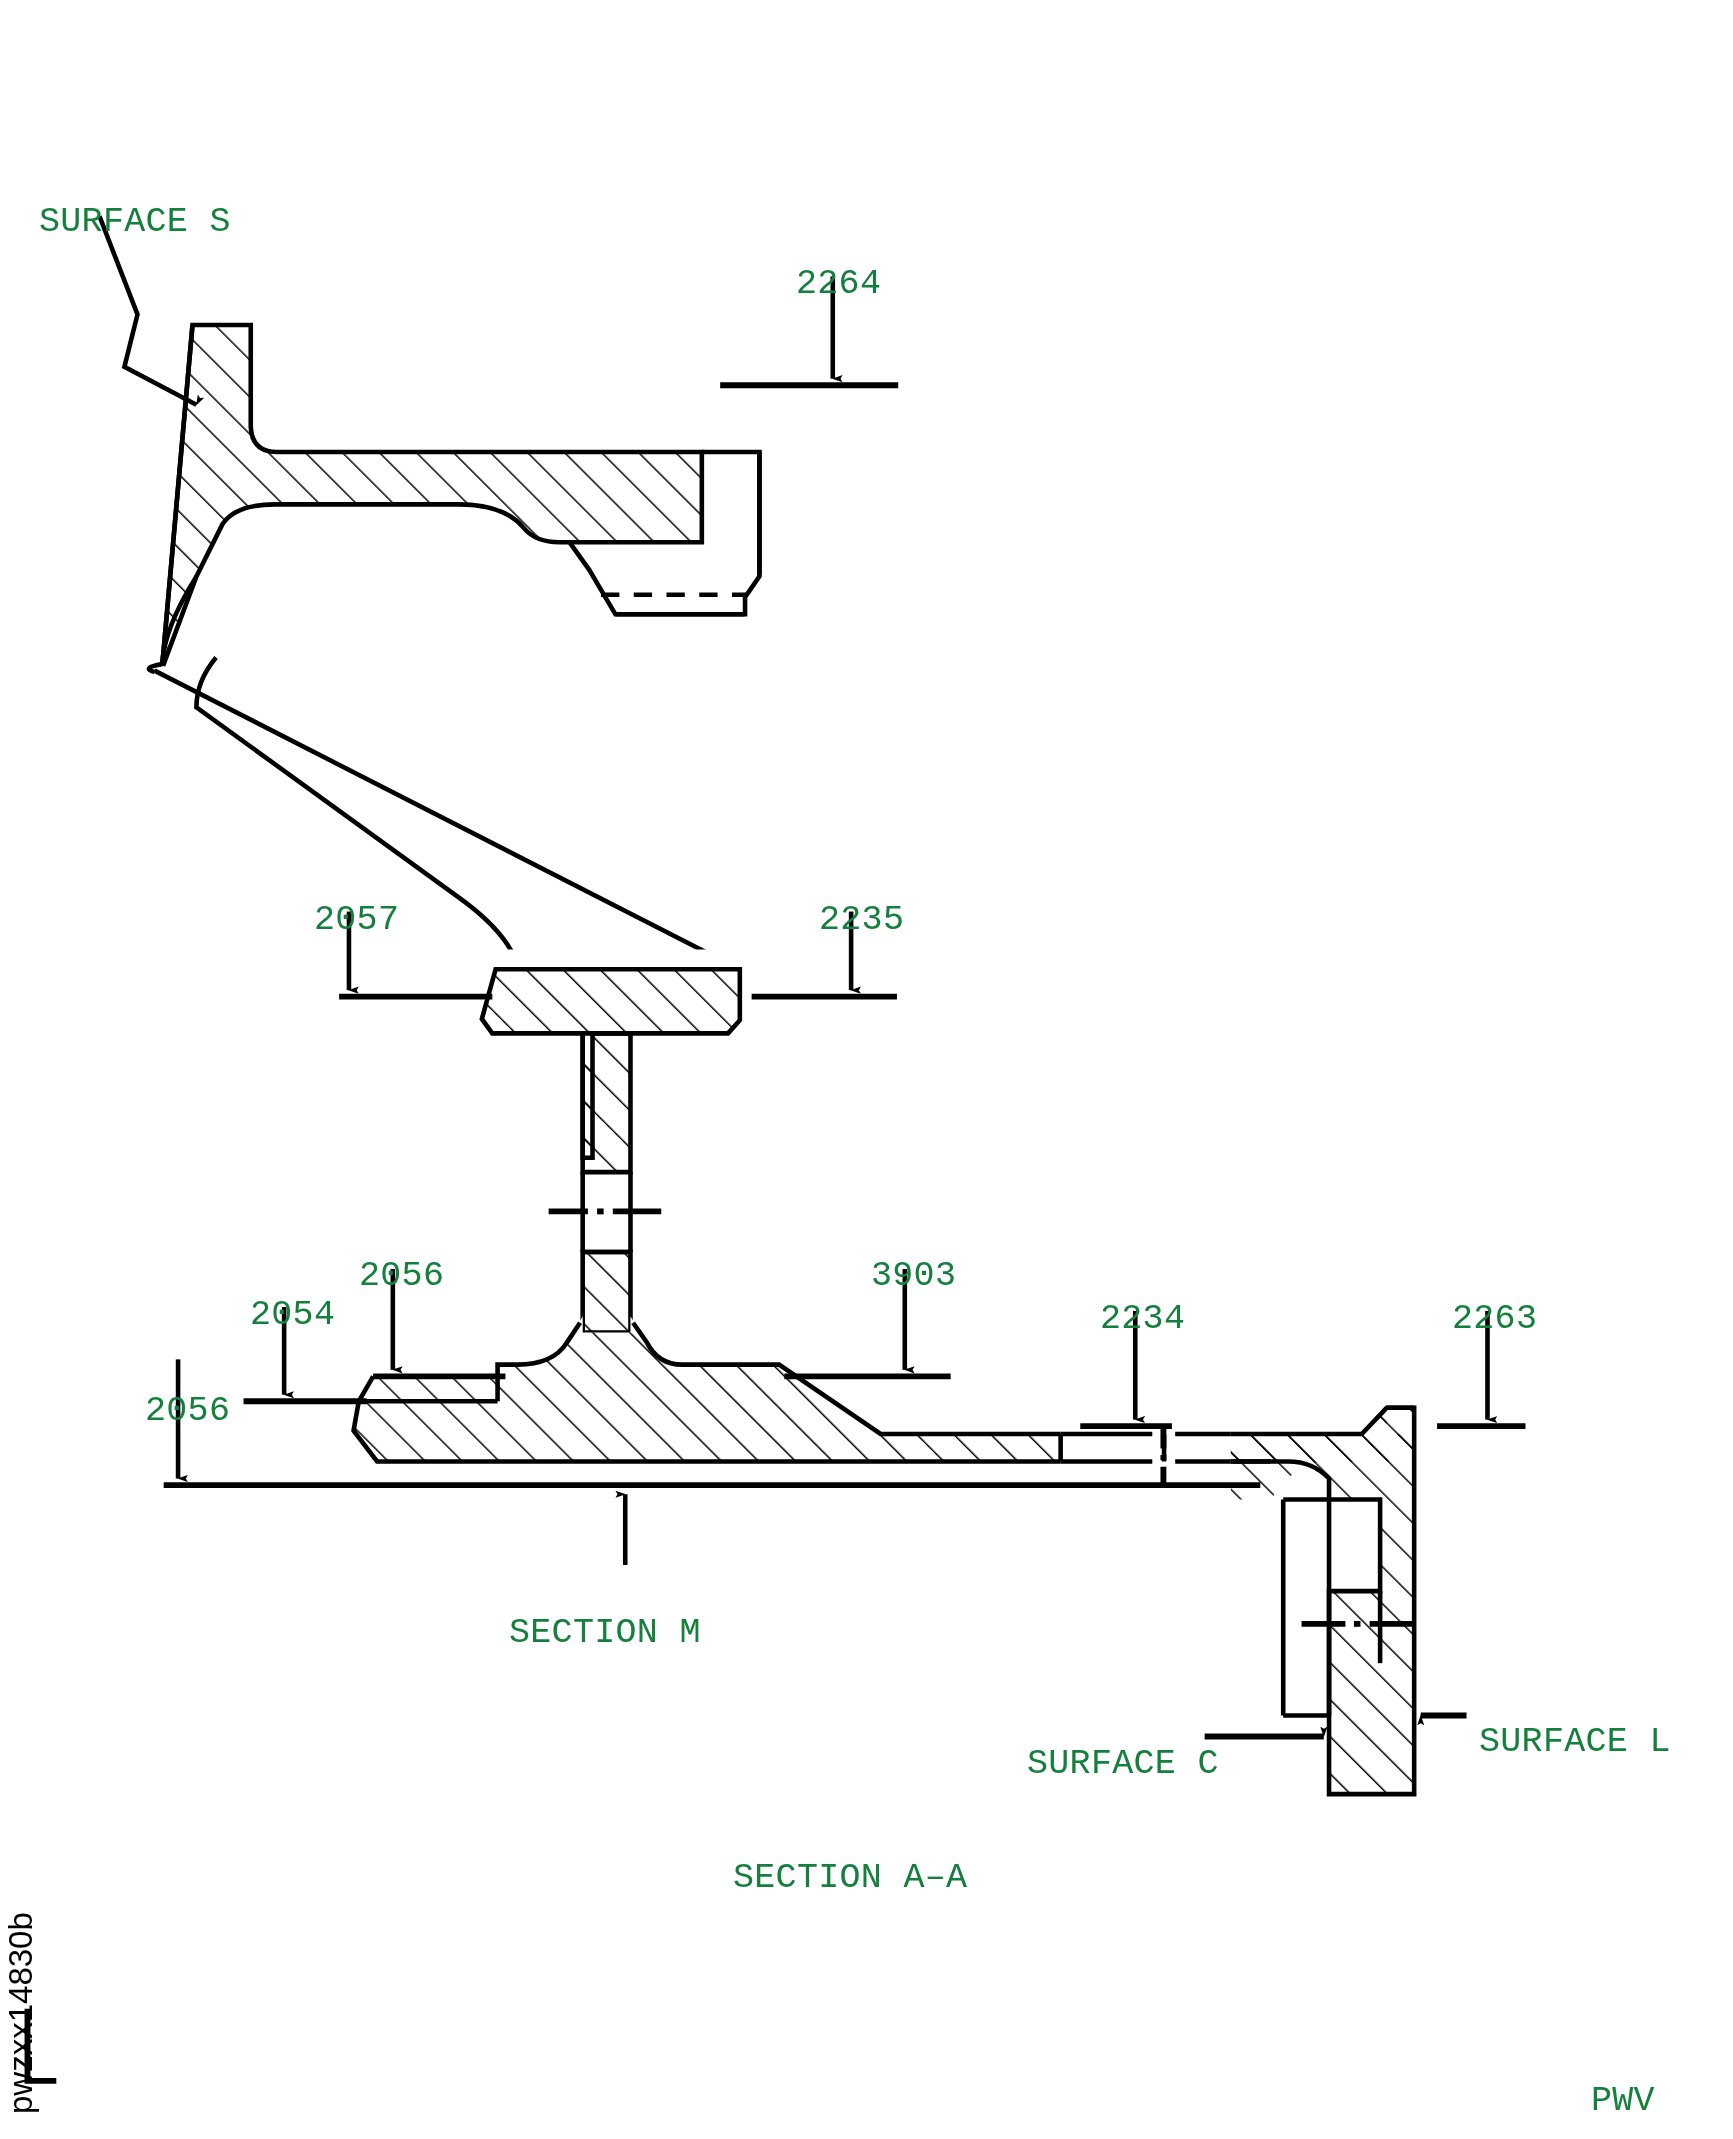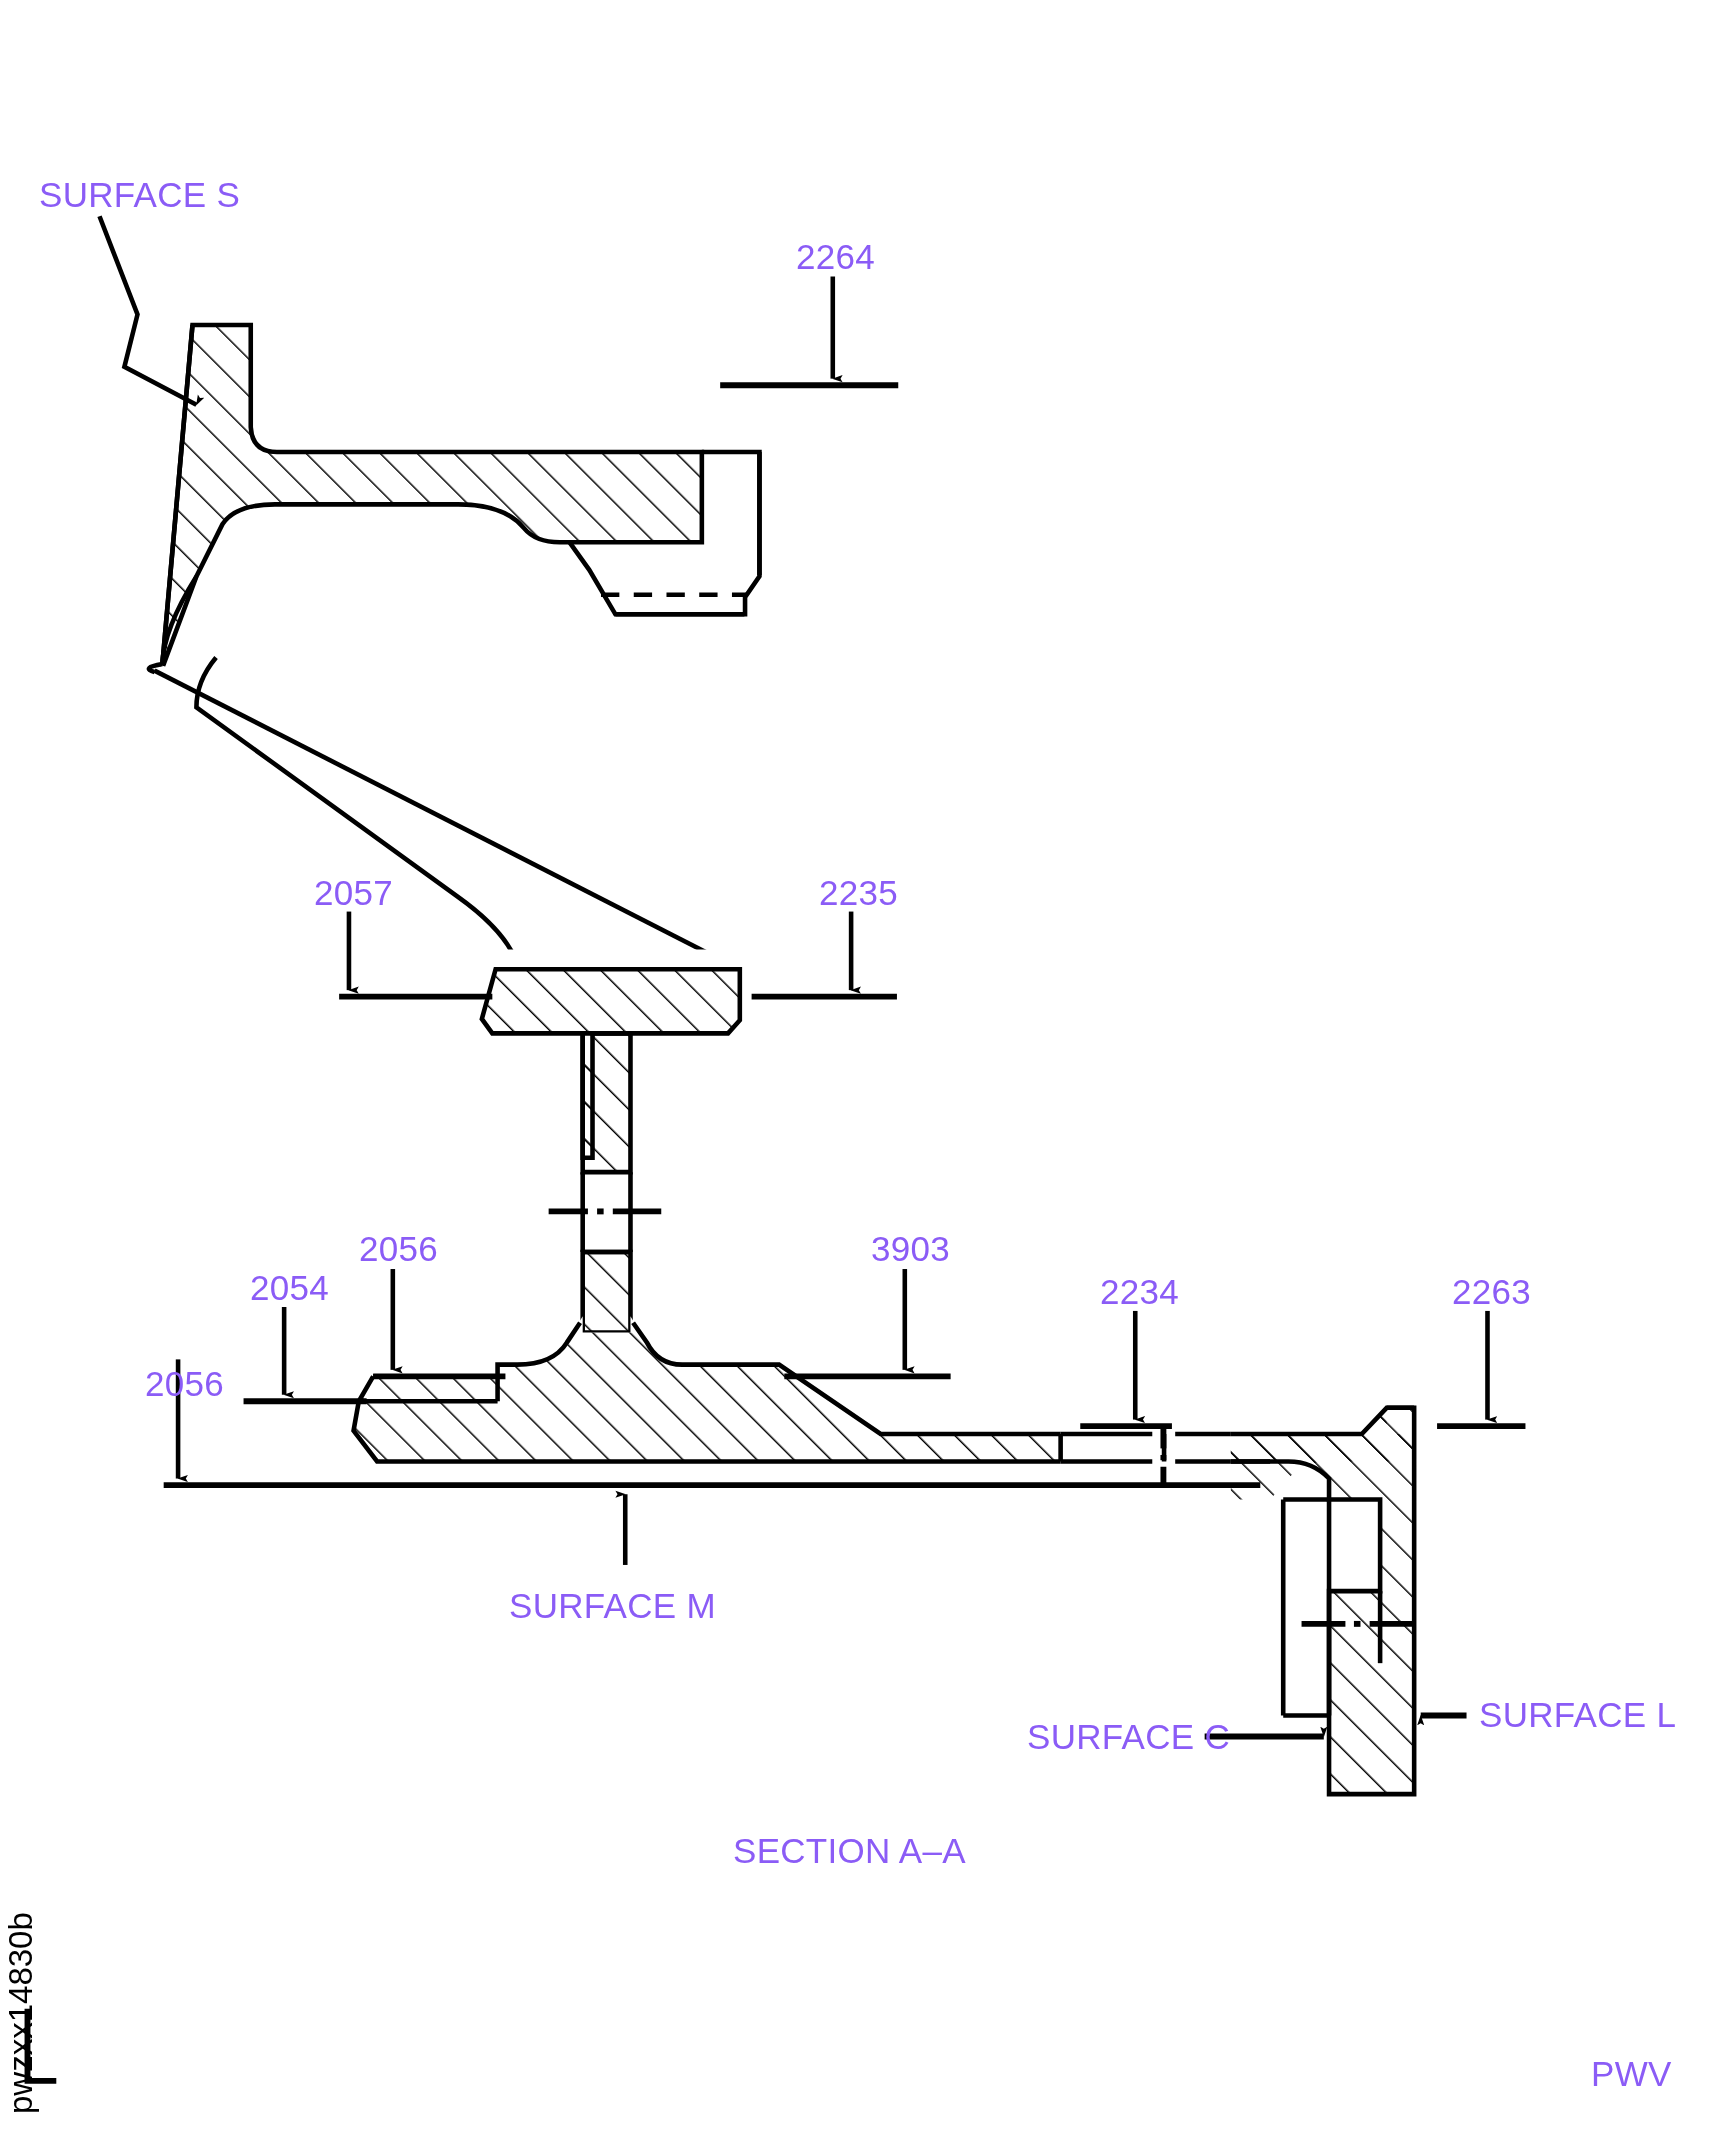--- a/index.html
+++ b/index.html
@@ -22,27 +22,28 @@
   #drawing-svg {
     position: absolute;
     left: 0;
     top: 0;
     width: 1733px;
     height: 2140px;
     display: block;
   }
   .lbl {
     position: absolute;
-    font-family: Liberation Sans, sans-serif;
+    font-family: Liberation Mono, monospace;
     font-size: 35px;
     font-weight: 400;
     letter-spacing: 0.3px;
-    color: #8b5cf6;
+    color: #15803d;
     white-space: nowrap;
     line-height: 1;
+    margin-top: 28px;
   }
   .lbl-vertical {
     position: absolute;
     font-family: "Liberation Sans", sans-serif;
     font-size: 33px;
     color: #000000;
     white-space: nowrap;
     line-height: 1;
     transform-origin: left bottom;
     transform: rotate(-90deg);
@@ -422,21 +423,21 @@
   <div class="lbl" style="left:250px; top:1270px;">2054</div>
 
   <div class="lbl" style="left:145px; top:1366px;text-align:right;">2056</div>
 
   <div class="lbl" style="left:871px; top:1231px;">3903</div>
 
   <div class="lbl" style="left:1100px; top:1274px;">2234</div>
 
   <div class="lbl" style="left:1452px; top:1274px;">2263</div>
 
-  <div class="lbl" style="left:509px; top:1588px;">SURFACE M</div>
+  <div class="lbl" style="left:509px; top:1588px;">SECTION M</div>
 
   <div class="lbl" style="left:1027px; top:1719px;">SURFACE C</div>
 
   <div class="lbl" style="left:1479px; top:1697px;text-align:center;">SURFACE L</div>
 
   <div class="lbl" style="left:733px; top:1833px;">SECTION A–A</div>
 
   <div class="lbl-vertical" style="left:37px; top:2081px;">pwzxx14830b</div>
 
   <div class="lbl" style="left:1591px; top:2056px;">PWV</div>

